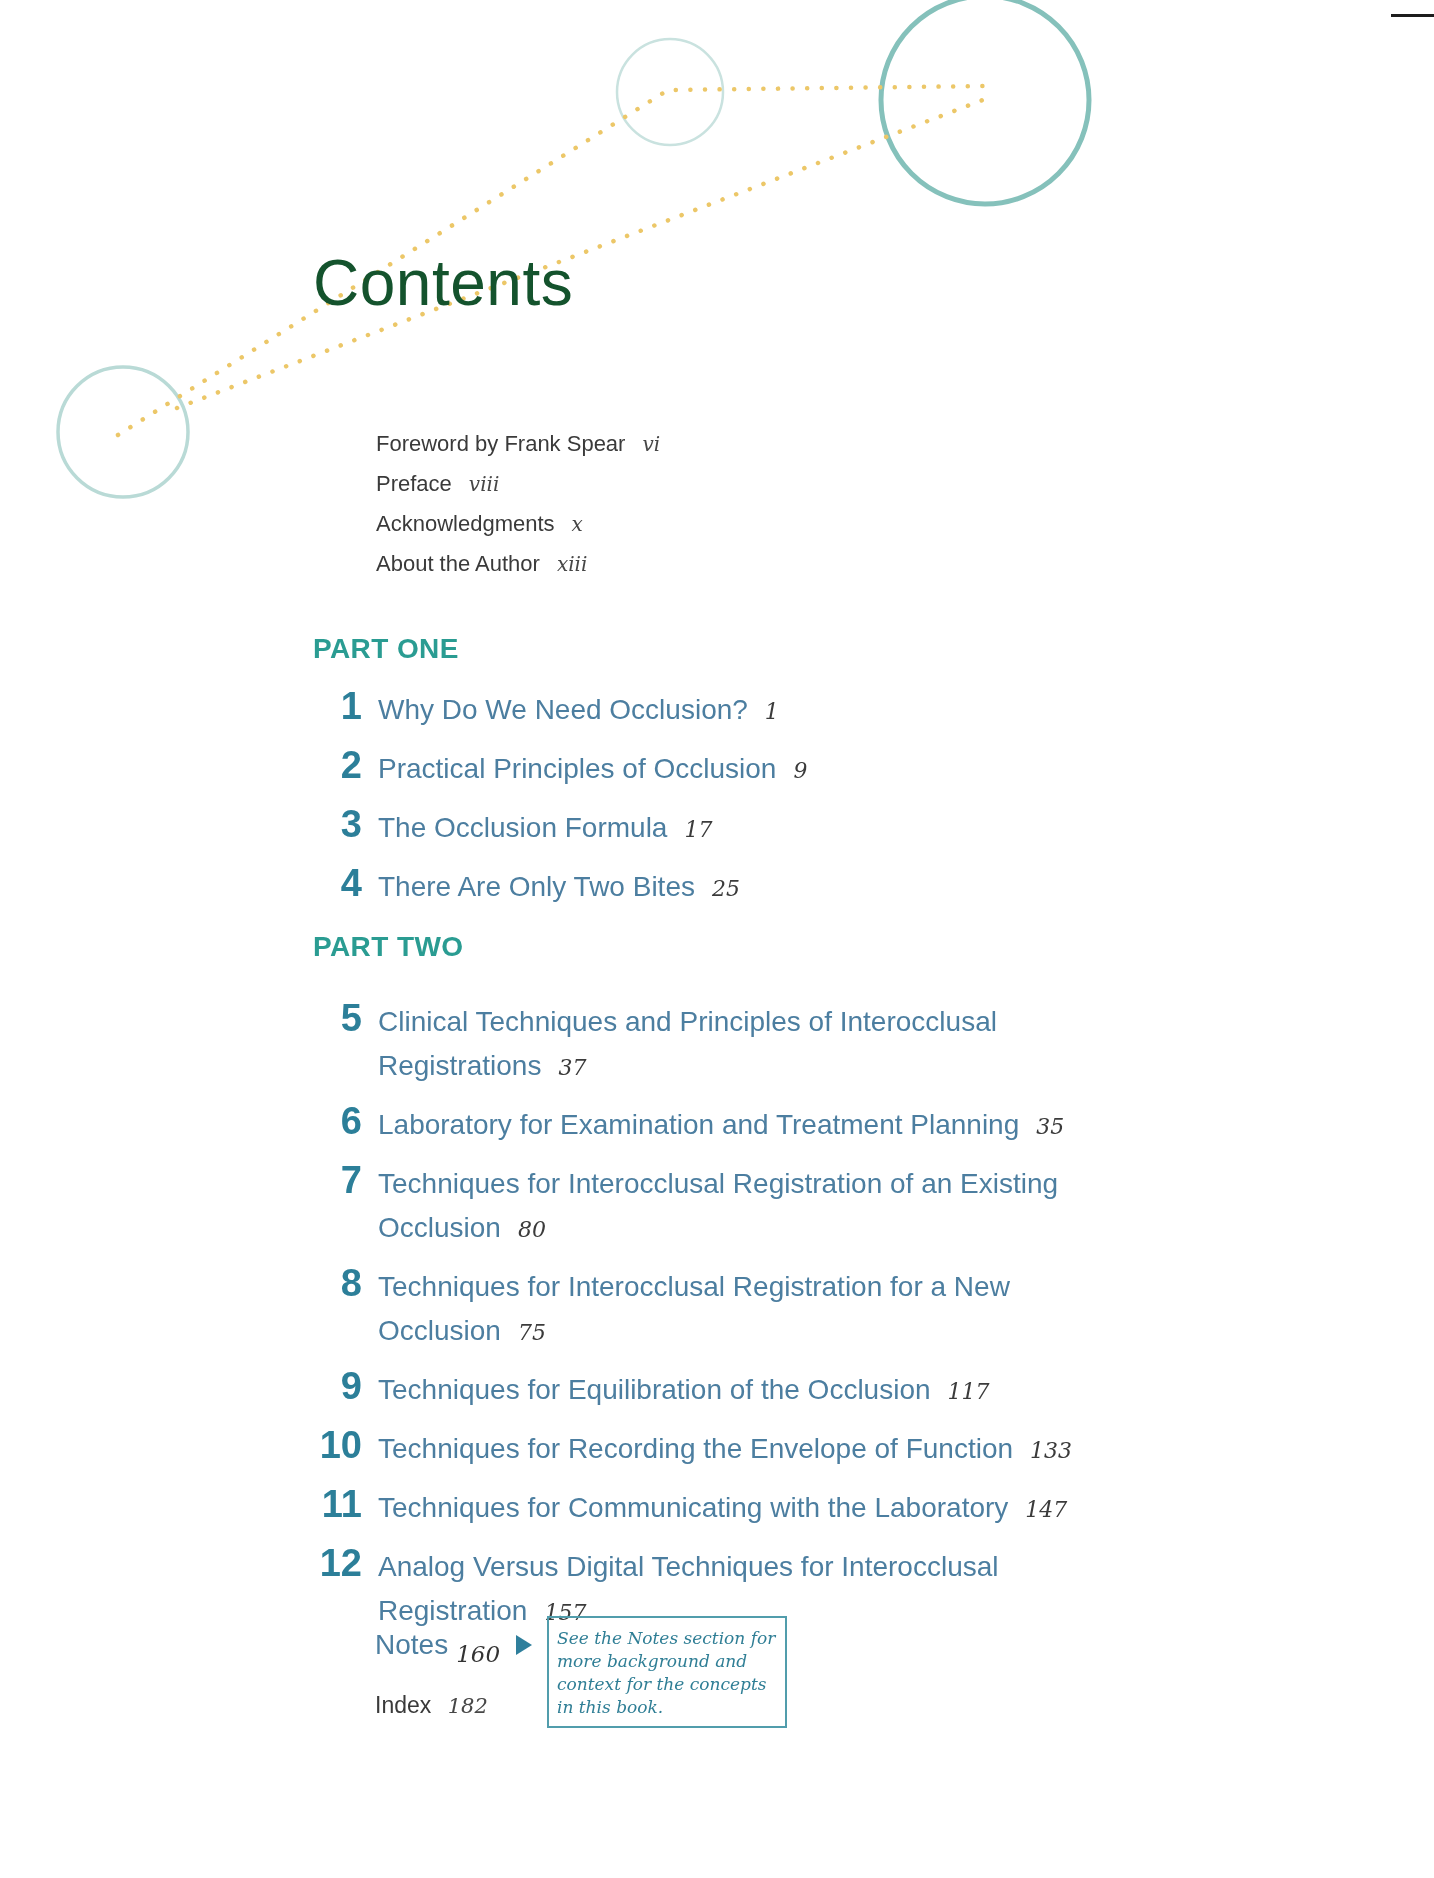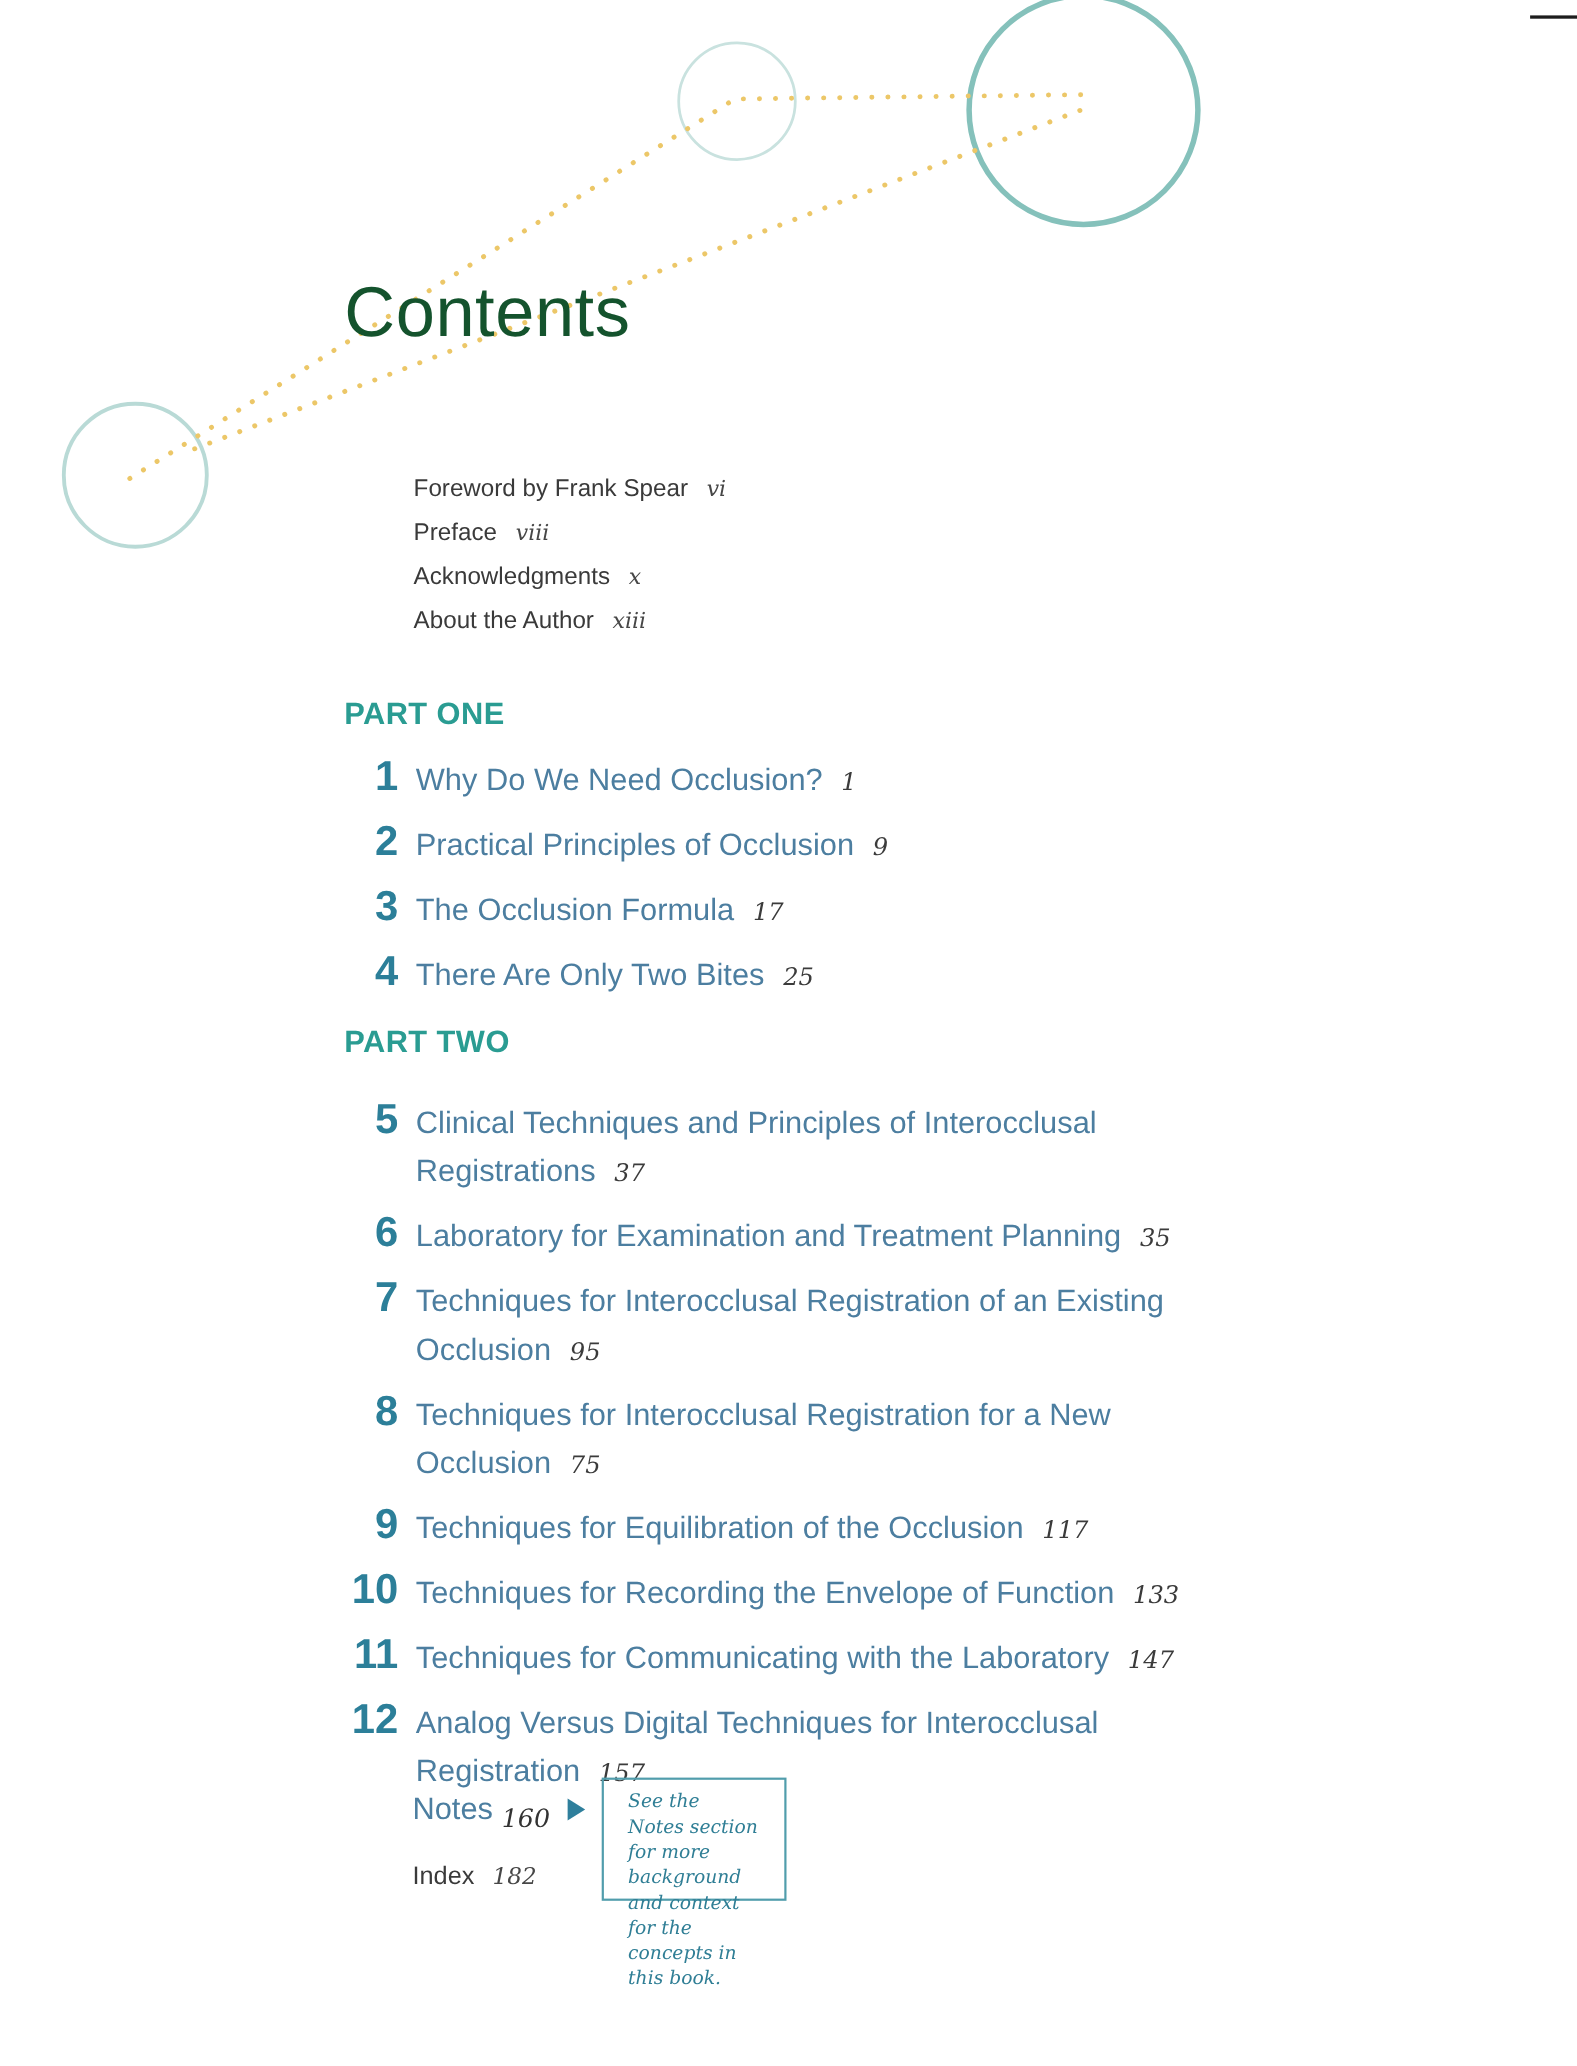--- a/index.html
+++ b/index.html
@@ -34,22 +34,22 @@
   
   #notes-row{left:375px;top:1623px;display:flex;align-items:flex-end;}
   #notes-label{font-size:28px;line-height:44px;color:#4c7ea0;}
   #notes-page{font-family:"DejaVu Serif",serif;font-style:italic;font-size:23px;color:#333;margin-left:8px;}
   #notes-arrow{width:0;height:0;border-top:10px solid transparent;border-bottom:10px solid transparent;
                border-left:16px solid #2f7f9c;margin-left:16px;align-self:center;}
   #index-row{left:375px;top:1690px;line-height:30px;}
   #index-label{font-size:23px;color:#3a3a3a;}
   #index-page{font-family:"DejaVu Serif",serif;font-style:italic;font-size:21px;color:#474747;margin-left:12px;}
 
-  #callout-box{left:547px;top:1616px;width:168px;height:112px;box-sizing:border-box;
-               border:2px solid #519dac;padding:9px 22px;
+  #callout-box{left:547px;top:1616px;width:240px;height:112px;box-sizing:border-box;
+               border:2px solid #519dac;padding:9px 8px;
                font-family:"DejaVu Serif",serif;font-style:italic;font-size:17px;line-height:23px;color:#2f7e95;}
 </style>
 </head>
 <body>
 
 <div id="page">
 
   <svg id="deco" viewBox="0 0 1434 1878">
     <circle cx="123" cy="432" r="65" fill="none" stroke="#b9dad6" stroke-width="3.5"></circle>
     <circle cx="670" cy="92" r="53" fill="none" stroke="#c9e2df" stroke-width="2.5"></circle>
@@ -103,21 +103,21 @@
     <div class="entry">
       <span class="num">5</span>
       <span class="title-wrap"><span>Clinical Techniques and Principles of Interocclusal Registrations</span><span class="pg">37</span></span>
     </div>
     <div class="entry">
       <span class="num">6</span>
       <span class="title-wrap"><span>Laboratory for Examination and Treatment Planning</span><span class="pg">35</span></span>
     </div>
     <div class="entry">
       <span class="num">7</span>
-      <span class="title-wrap"><span>Techniques for Interocclusal Registration of an Existing Occlusion</span><span class="pg">95</span></span>
+      <span class="title-wrap"><span>Techniques for Interocclusal Registration of an Existing Occlusion</span><span class="pg">80</span></span>
     </div>
     <div class="entry">
       <span class="num">8</span>
       <span class="title-wrap"><span>Techniques for Interocclusal Registration for a New Occlusion</span><span class="pg">75</span></span>
     </div>
     <div class="entry">
       <span class="num">9</span>
       <span class="title-wrap"><span>Techniques for Equilibration of the Occlusion</span><span class="pg">117</span></span>
     </div>
     <div class="entry">

